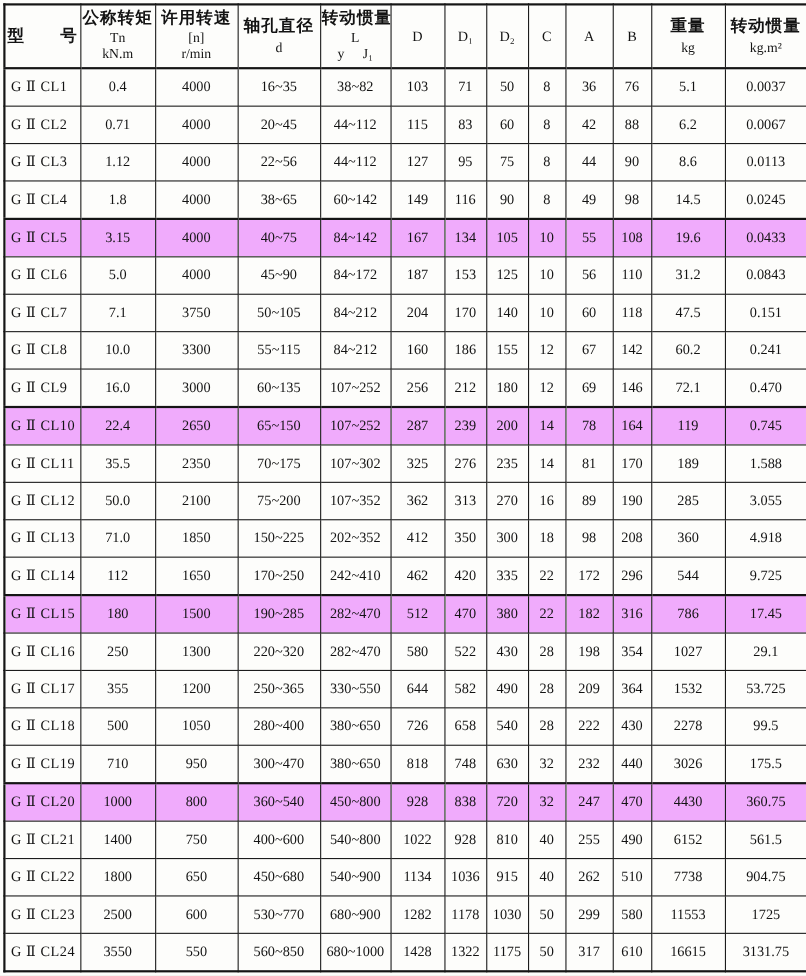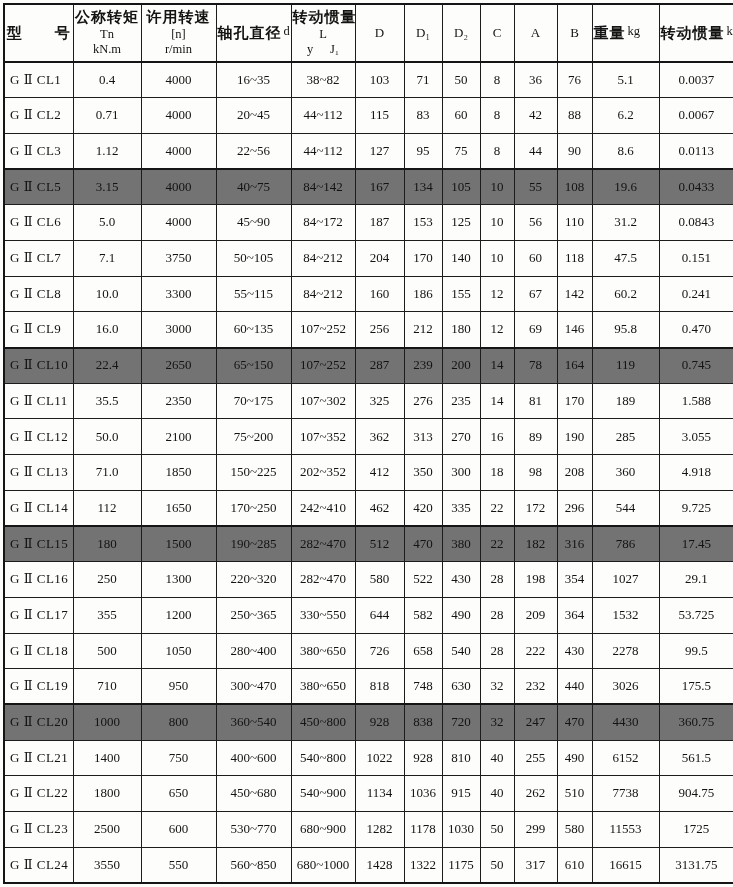--- a/index.html
+++ b/index.html
@@ -15,24 +15,24 @@
   th,td{
     border:1px solid #1c1c1c;text-align:center;vertical-align:middle;
     font-size:13px;line-height:1.25;padding:0 1px;color:#131313;
     overflow:hidden;white-space:nowrap;
   }
   thead th{height:56px;border-bottom:2px solid #151515;font-weight:normal;}
   thead .cjk{font-size:15px;letter-spacing:1px;font-weight:bold;}
   thead .sub{font-size:12.5px;letter-spacing:0;}
   tbody tr{height:24px;border-radius:14px;}
   td.model{text-align:left;padding-left:5px;letter-spacing:0.5px;}
-  tr.sep{background:#737373;}
+  tr.sep{background:#f0abfc;}
   tr.sep td{border-top:2px solid #151515;}
   .yj{display:flex;justify-content:space-around;padding:0 6px;font-size:12.5px;}
-  .twoline{display:flex;flex-direction:row;gap:2px;}
+  .twoline{display:flex;flex-direction:column;gap:2px;}
 </style>
 </head>
 <body>
 
 <div class="page">
   <table class="spec">
     <colgroup>
       <col style="width:69px">
         <col style="width:68px">
         <col style="width:75px">
@@ -135,20 +135,35 @@
           <td>44~112</td>
           <td>127</td>
           <td>95</td>
           <td>75</td>
           <td>8</td>
           <td>44</td>
           <td>90</td>
           <td>8.6</td>
           <td>0.0113</td>
         </tr>
+        <tr>
+          <td class="model">G Ⅱ CL4</td>
+          <td>1.8</td>
+          <td>4000</td>
+          <td>38~65</td>
+          <td>60~142</td>
+          <td>149</td>
+          <td>116</td>
+          <td>90</td>
+          <td>8</td>
+          <td>49</td>
+          <td>98</td>
+          <td>14.5</td>
+          <td>0.0245</td>
+        </tr>
         <tr class="sep">
           <td class="model">G Ⅱ CL5</td>
           <td>3.15</td>
           <td>4000</td>
           <td>40~75</td>
           <td>84~142</td>
           <td>167</td>
           <td>134</td>
           <td>105</td>
           <td>10</td>
@@ -207,21 +222,21 @@
           <td>16.0</td>
           <td>3000</td>
           <td>60~135</td>
           <td>107~252</td>
           <td>256</td>
           <td>212</td>
           <td>180</td>
           <td>12</td>
           <td>69</td>
           <td>146</td>
-          <td>95.8</td>
+          <td>72.1</td>
           <td>0.470</td>
         </tr>
         <tr class="sep">
           <td class="model">G Ⅱ CL10</td>
           <td>22.4</td>
           <td>2650</td>
           <td>65~150</td>
           <td>107~252</td>
           <td>287</td>
           <td>239</td>

